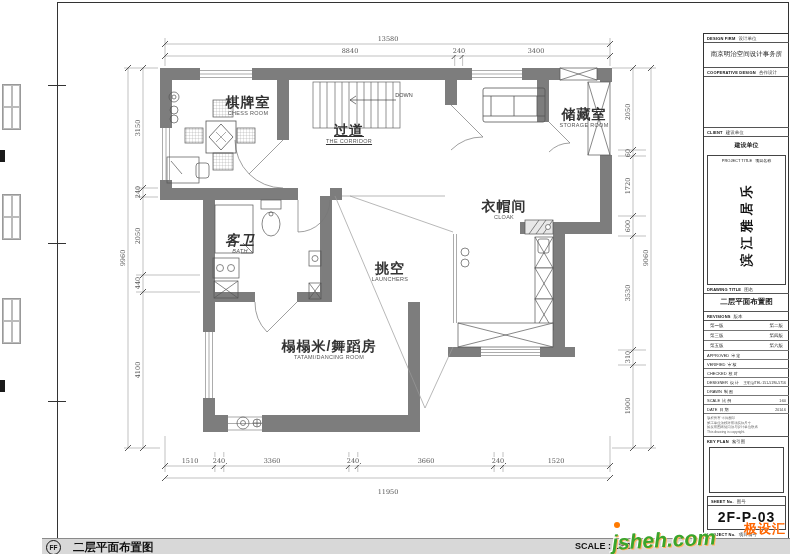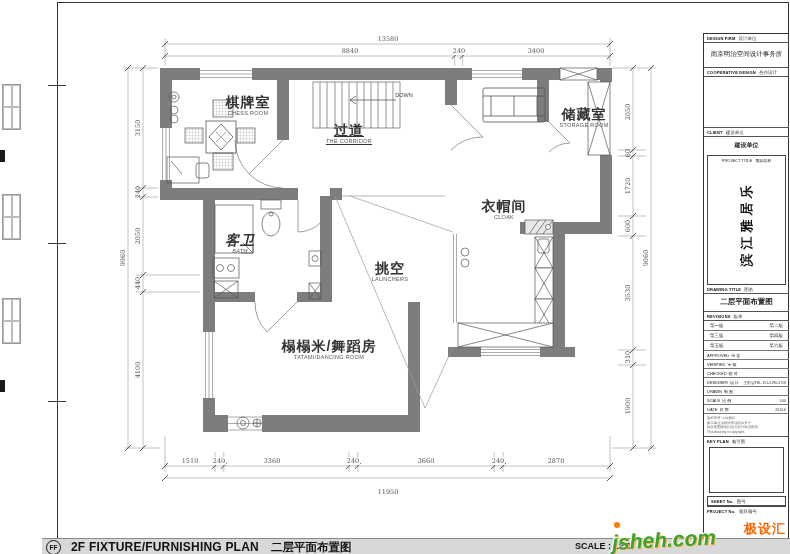--- a/index.html
+++ b/index.html
@@ -295,21 +295,21 @@
 <span class="dim" style="left:310px;top:51px;margin-left:40px;">8840</span>
 <span class="dim" style="left:459px;top:51px;">240</span>
 <span class="dim" style="left:536px;top:51px;">3400</span>
 
 <span class="dim" style="left:190px;top:461px;">1510</span>
 <span class="dim" style="left:219px;top:461px;">240</span>
 <span class="dim" style="left:272px;top:461px;">3360</span>
 <span class="dim" style="left:353px;top:461px;">240</span>
 <span class="dim" style="left:426px;top:461px;">3660</span>
 <span class="dim" style="left:498px;top:461px;">240</span>
-<span class="dim" style="left:556px;top:461px;">2870</span>
+<span class="dim" style="left:556px;top:461px;">1520</span>
 <span class="dim" style="left:388px;top:492px;">11950</span>
 
 <span class="dim-v" style="left:138px;top:128px;">3150</span>
 <span class="dim-v" style="left:138px;top:192px;">240</span>
 <span class="dim-v" style="left:138px;top:236px;">2050</span>
 <span class="dim-v" style="left:138px;top:283px;">440</span>
 <span class="dim-v" style="left:138px;top:370px;">4100</span>
 <span class="dim-v" style="left:123px;top:258px;">9960</span>
 
 <span class="dim-v" style="left:628px;top:112px;">2050</span>
@@ -409,30 +409,30 @@
   <div class="tb-row" style="border-bottom:none;">
     <span class="s-en">KEY PLAN</span>
     <span class="s-cn">索引图</span>
   </div>
   <div class="kbox"></div>
   <div class="sheetbox">
     <div class="tb-row">
       <span class="s-en">SHEET No.</span>
       <span class="s-cn">图号</span>
     </div>
+    <div class="sheet-val">2F-P-03</div>
   </div>
   <div class="tb-row" style="border-bottom:none;">
     <span class="s-en">PROJECT No.</span>
     <span class="s-cn">项目编号</span>
   </div>
 </div>
 
 <div class="bbar">
   <div class="ff">FF</div>
-  <div class="bar-en">2F FIXTURE/FURNISHING PLAN</div>
   <div class="bar-cn">二层平面布置图</div>
 </div>
 <div class="bar-scale">SCALE : 1/60</div>
 
 <div class="wm">
   <div class="wm-dot"></div>
   <div class="wm-brand">极设汇</div>
   <div class="wm-site">jsheh.com</div>
 </div>
 

